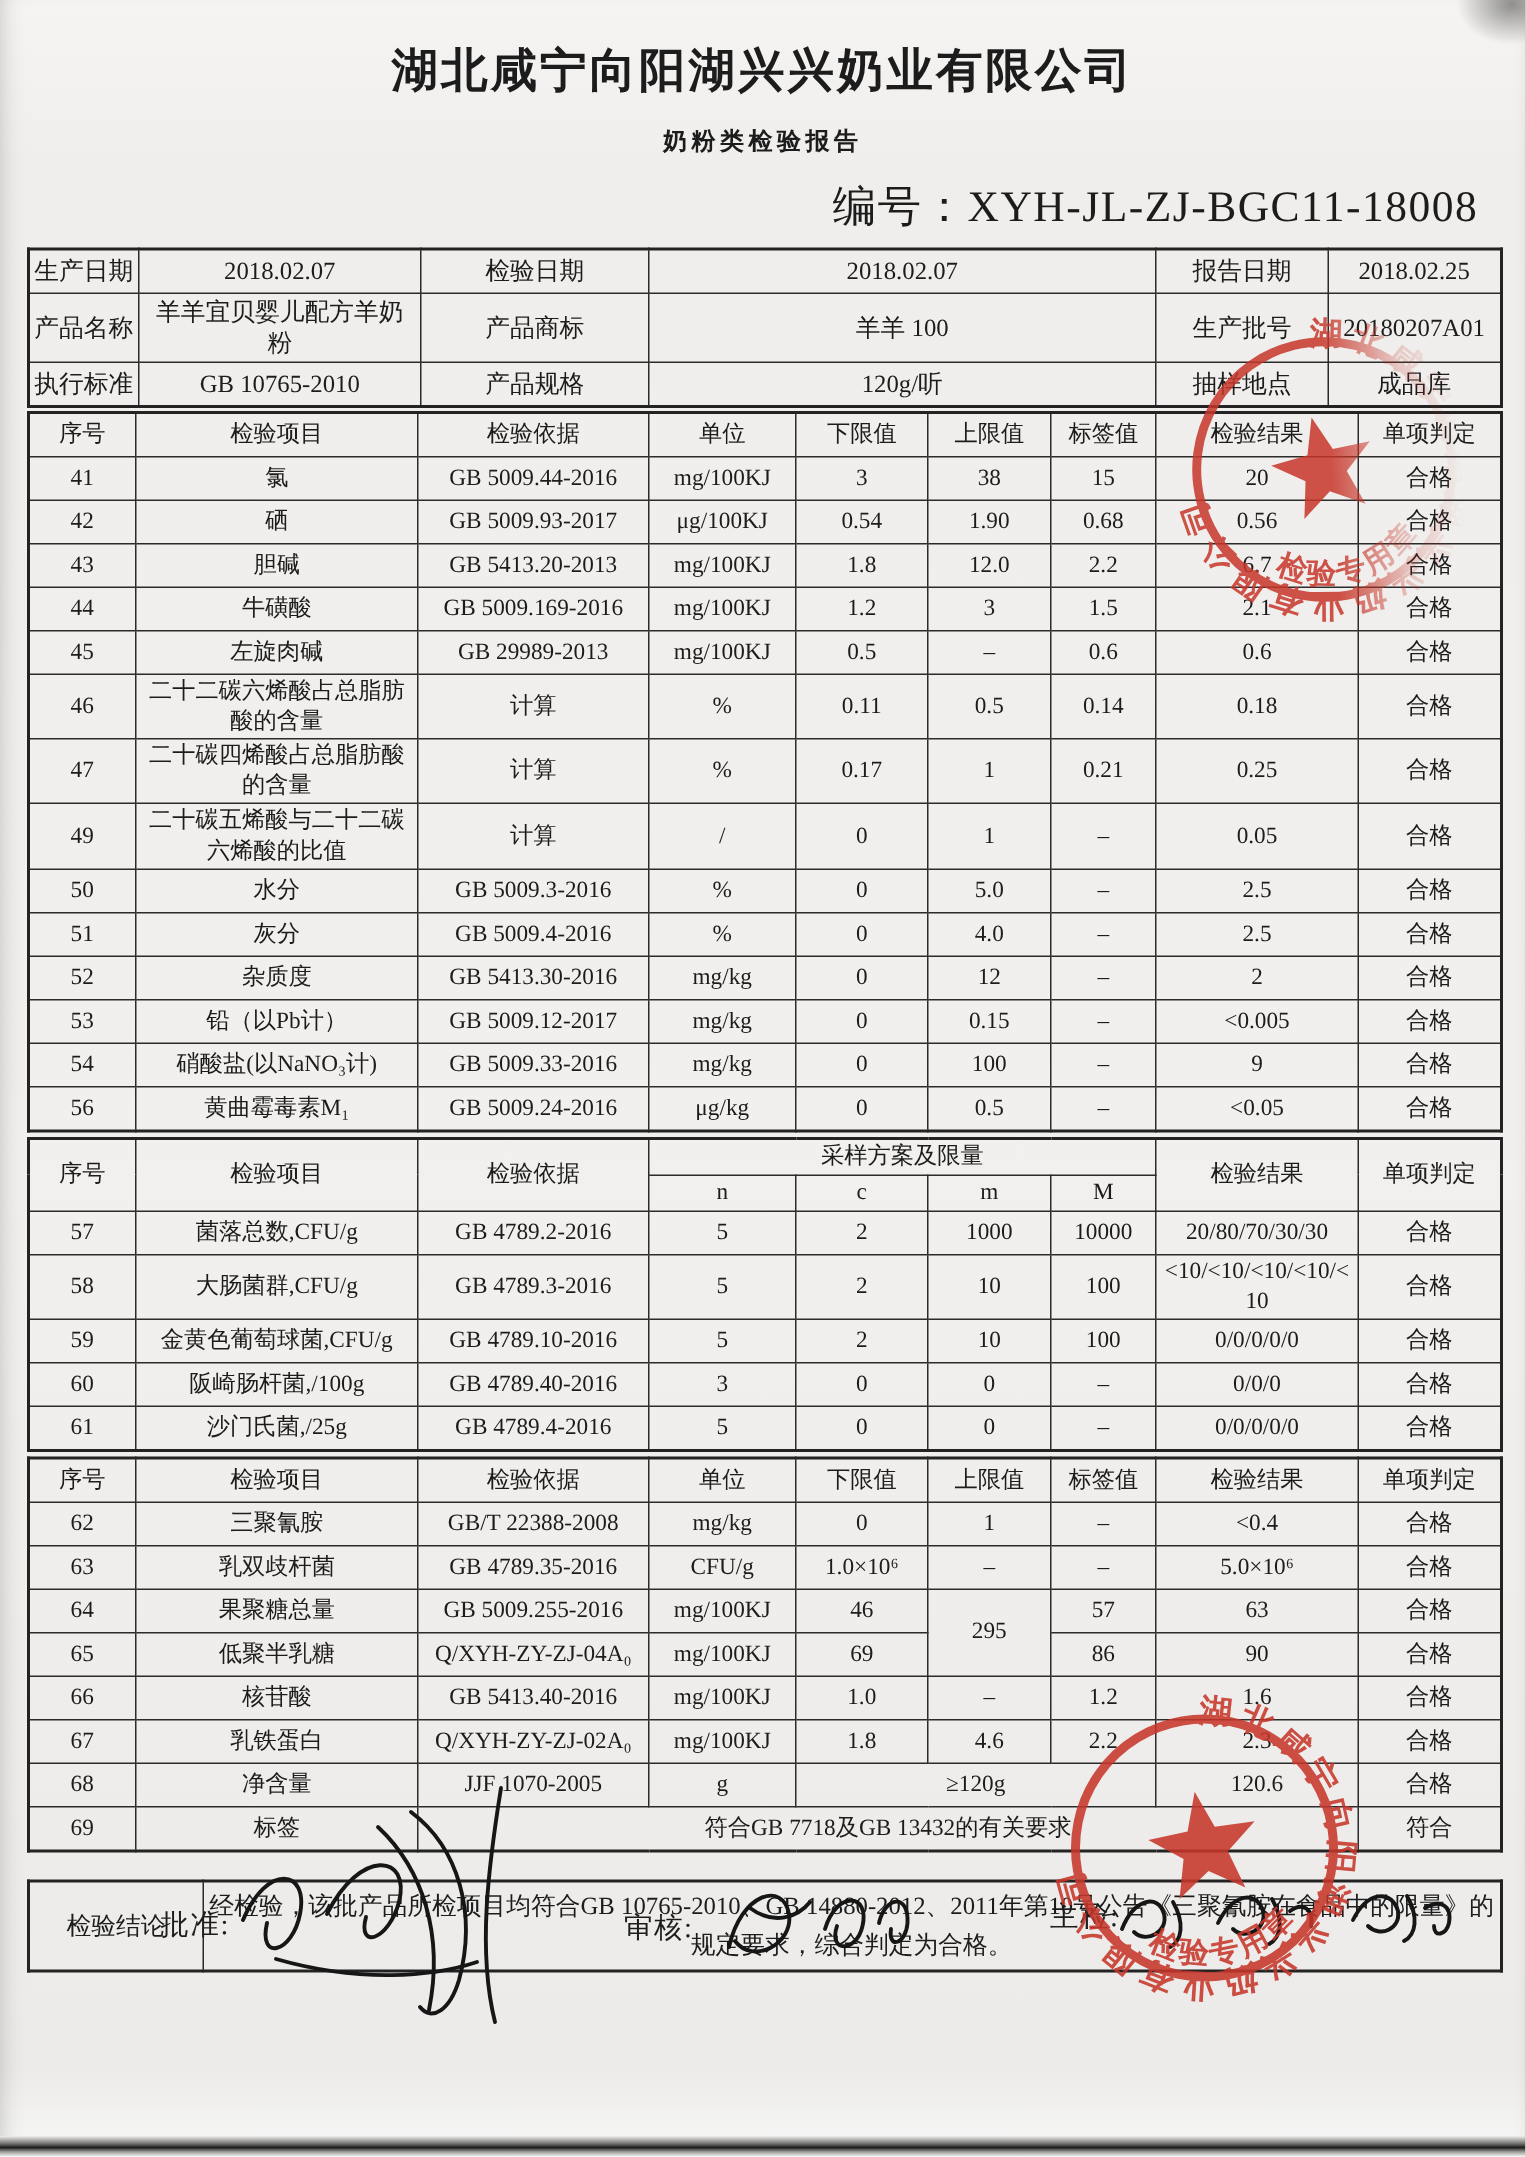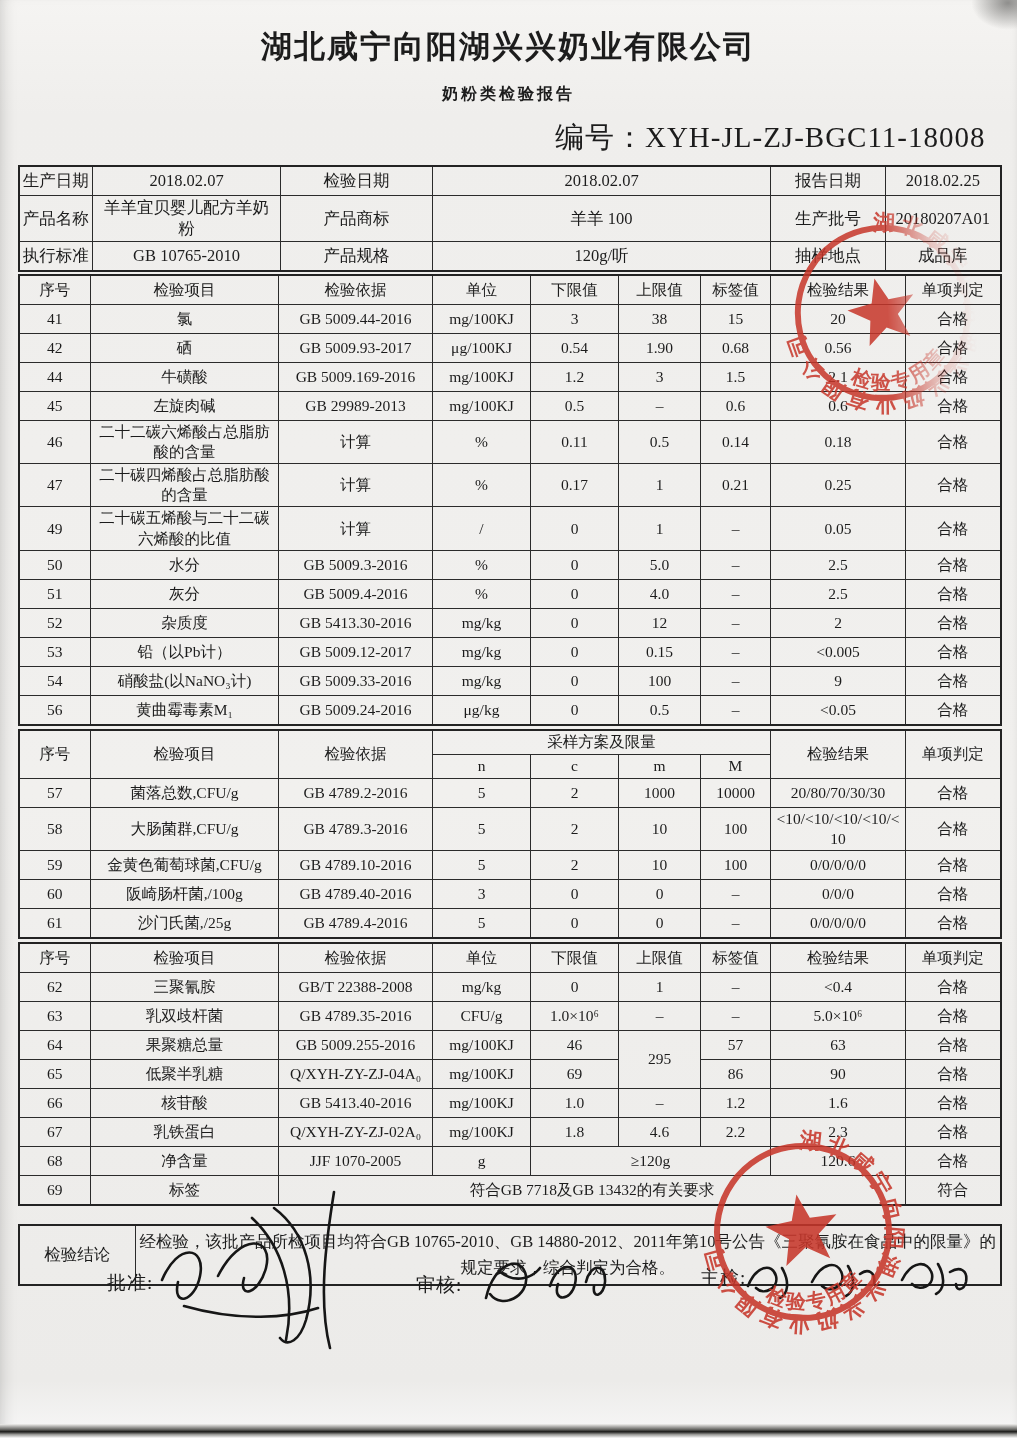--- a/index.html
+++ b/index.html
@@ -128,20 +128,31 @@
             <td>硒</td>
             <td>GB 5009.93-2017</td>
             <td>μg/100KJ</td>
             <td>0.54</td>
             <td>1.90</td>
             <td>0.68</td>
             <td>0.56</td>
             <td>合格</td>
           </tr>
           <tr>
+            <td>43</td>
+            <td>胆碱</td>
+            <td>GB 5413.20-2013</td>
+            <td>mg/100KJ</td>
+            <td>1.8</td>
+            <td>12.0</td>
+            <td>2.2</td>
+            <td>6.7</td>
+            <td>合格</td>
+          </tr>
+          <tr>
             <td>44</td>
             <td>牛磺酸</td>
             <td>GB 5009.169-2016</td>
             <td>mg/100KJ</td>
             <td>1.2</td>
             <td>3</td>
             <td>1.5</td>
             <td>2.1</td>
             <td>合格</td>
           </tr>

